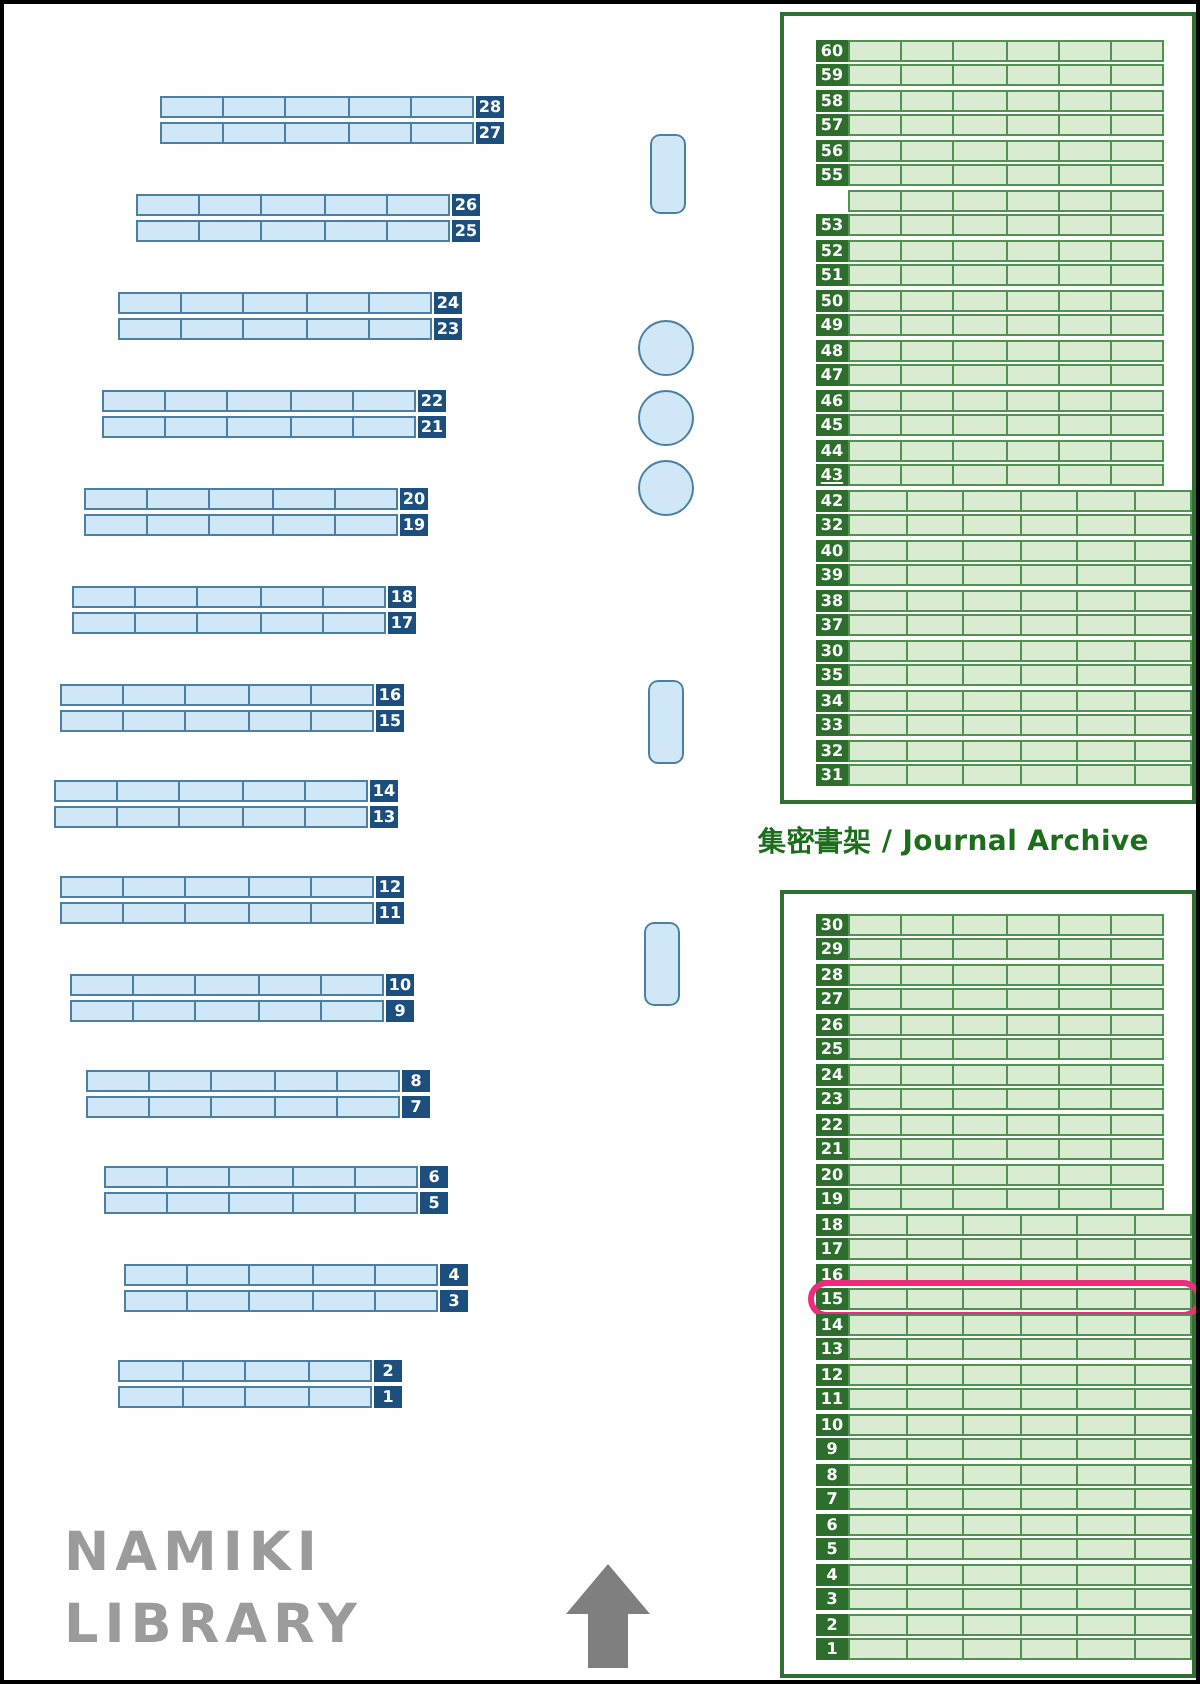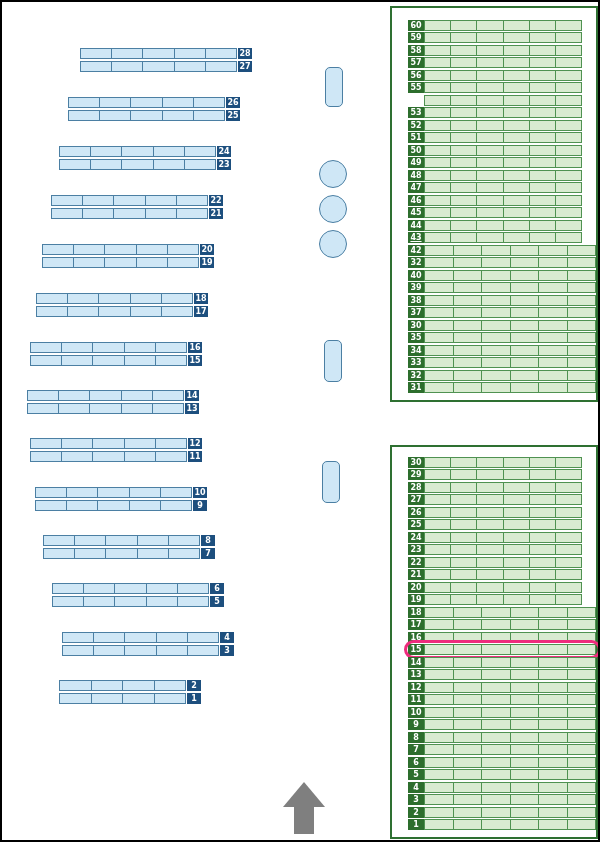--- a/index.html
+++ b/index.html
@@ -537,20 +537,21 @@
       <div class="abs tag" style="left: 16px; top: 374px; width: 16px; height: 11px; background: rgb(45, 110, 45);">31</div>
       <div class="abs bar" style="left: 32px; top: 374px; width: 172px; height: 11px; background: rgb(217, 235, 209); border-color: rgb(79, 146, 81);">
         <i style="border-right-color: rgb(79, 146, 81);"></i>
         <i style="border-right-color: rgb(79, 146, 81);"></i>
         <i style="border-right-color: rgb(79, 146, 81);"></i>
         <i style="border-right-color: rgb(79, 146, 81);"></i>
         <i style="border-right-color: rgb(79, 146, 81);"></i>
         <i style="border-right: none;"></i>
       </div>
     </div>
+  <div class="abs archive-label">集密書架 / Journal Archive</div>
   <div class="abs archive-box" id="archive-bottom" style="left: 388px; top: 443px; width: 208px; height: 394px; overflow: visible;">
       <div class="abs tag" style="left: 16px; top: 10px; width: 16px; height: 11px; background: rgb(45, 110, 45);">30</div>
       <div class="abs bar" style="left: 32px; top: 10px; width: 158px; height: 11px; background: rgb(217, 235, 209); border-color: rgb(79, 146, 81);">
         <i style="border-right-color: rgb(79, 146, 81);"></i>
         <i style="border-right-color: rgb(79, 146, 81);"></i>
         <i style="border-right-color: rgb(79, 146, 81);"></i>
         <i style="border-right-color: rgb(79, 146, 81);"></i>
         <i style="border-right-color: rgb(79, 146, 81);"></i>
         <i style="border-right: none;"></i>
       </div>
@@ -812,17 +813,19 @@
         <i style="border-right-color: rgb(79, 146, 81);"></i>
         <i style="border-right-color: rgb(79, 146, 81);"></i>
         <i style="border-right-color: rgb(79, 146, 81);"></i>
         <i style="border-right-color: rgb(79, 146, 81);"></i>
         <i style="border-right-color: rgb(79, 146, 81);"></i>
         <i style="border-right: none;"></i>
       </div>
     </div>
 
   <div class="abs name">
+    <div>NAMIKI</div>
+    <div>LIBRARY</div>
   </div>
 
   <div class="abs arrow-head"></div>
   <div class="abs arrow-shaft"></div>
 </div>
 
 </body></html>

